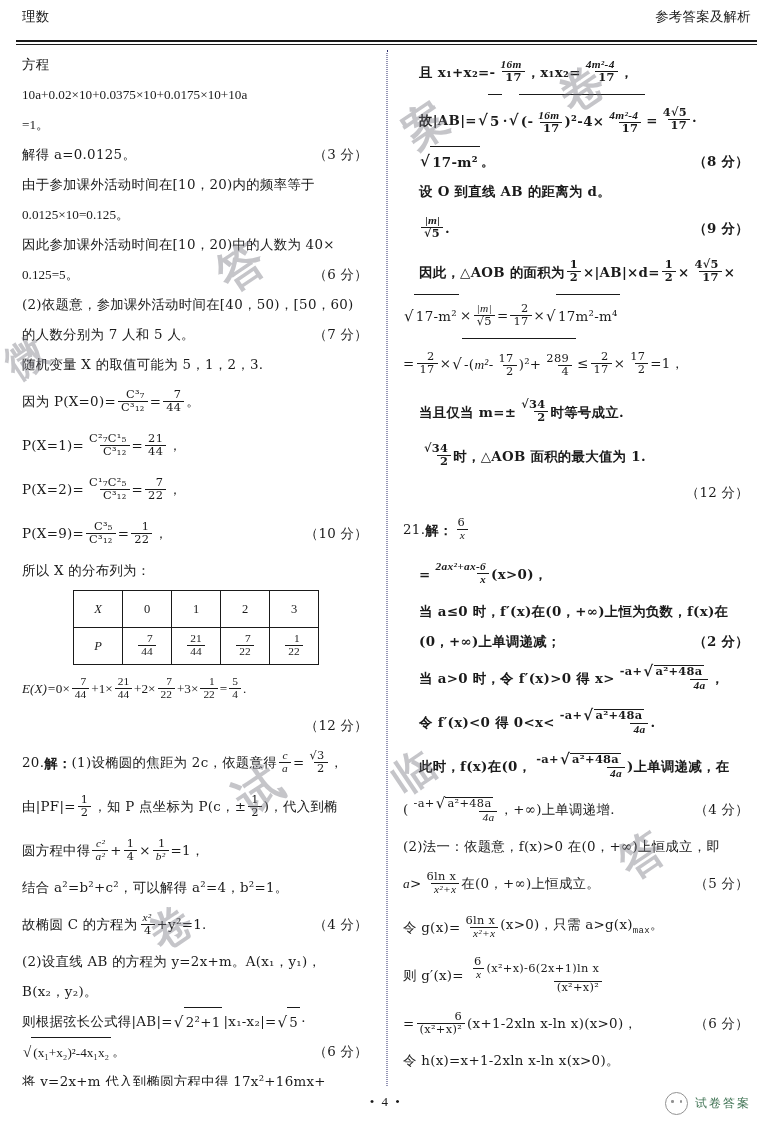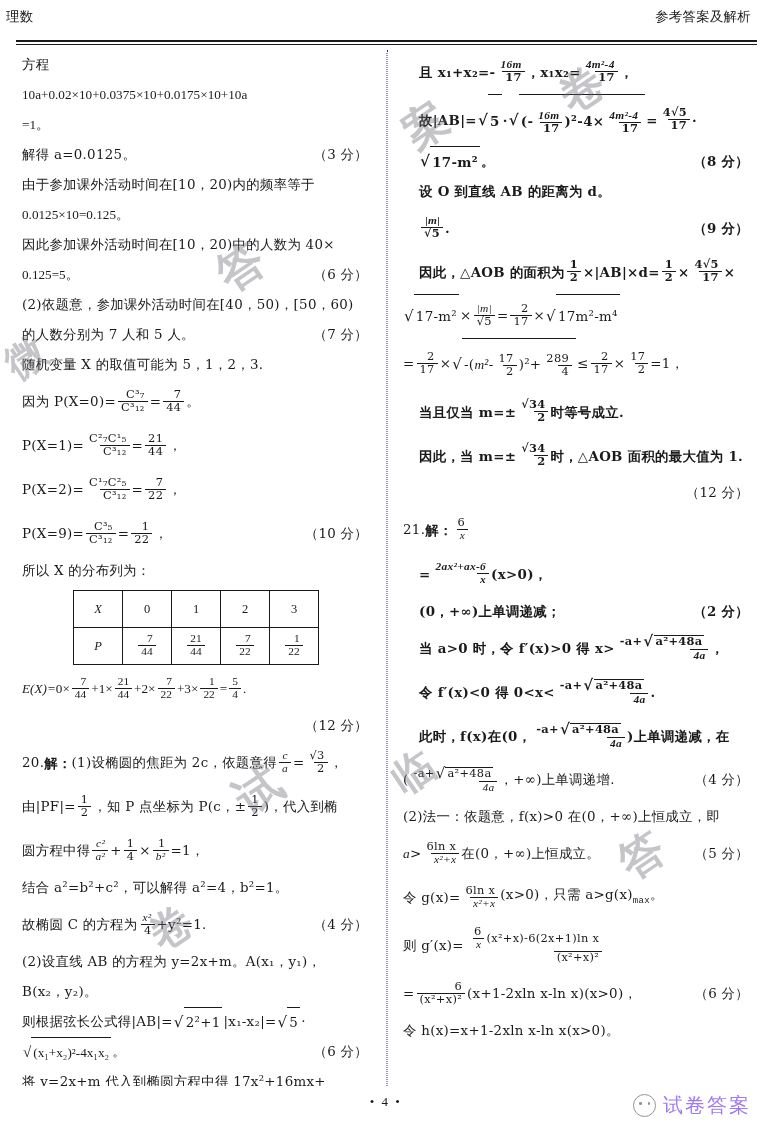--- a/index.html
+++ b/index.html
@@ -4,21 +4,21 @@
 <style>
   html,body{margin:0;padding:0;background:#ffffff;}
   body{
     width:773px;height:1130px;position:relative;overflow:hidden;
     font-family:"Liberation Serif","DejaVu Serif",serif;
     color:#1a1a1a;
   }
   .page{position:absolute;inset:0;}
 
   
-  .header{position:absolute;left:4px;right:20px;top:8px;height:34px;}
+  .header{position:absolute;left:20px;right:20px;top:8px;height:34px;}
   .hdr-left{position:absolute;left:2px;top:0;font-size:17px;letter-spacing:1px;}
   .hdr-right{position:absolute;right:2px;top:0;font-size:17px;letter-spacing:1px;}
   .rule-wrap{position:absolute;left:16px;right:16px;top:40px;}
   .rule-thick{height:2px;background:#1a1a1a;}
   .rule-thin{height:1px;background:#1a1a1a;margin-top:2px;}
 
   
   .cols{position:absolute;left:16px;right:16px;top:50px;bottom:44px;}
   .col{position:absolute;top:0;bottom:0;width:348px;overflow:hidden;}
   .col-left{left:6px;}
@@ -74,22 +74,22 @@
   .logo-mark{
     width:21px;height:21px;border-radius:50%;
     border:1.5px solid #7a7a7a;position:relative;
   }
   .logo-mark::before,.logo-mark::after{
     content:"";position:absolute;top:7px;width:2.5px;height:2.5px;
     border-radius:50%;background:#7a7a7a;
   }
   .logo-mark::before{left:5px;}
   .logo-mark::after{right:5px;}
-  .logo-txt{font-family:Liberation Sans, sans-serif;font-size:20px;
-    color:#8b5cf6;letter-spacing:2px;}
+  .logo-txt{font-family:Liberation Sans, sans-serif;font-size:12px;
+    color:#14532d;letter-spacing:2px;}
 
   
   .wm{
     position:absolute;color:rgba(110,110,120,.40);
     font-family:"DejaVu Serif",serif;font-weight:bold;
     pointer-events:none;user-select:none;white-space:nowrap;
   }
   .wm1{left:218px;top:236px;font-size:46px;transform:rotate(-34deg);}
   .wm2{left:6px;top:330px;font-size:40px;transform:rotate(-34deg);}
   .wm3{left:236px;top:760px;font-size:46px;transform:rotate(-34deg);}
@@ -503,21 +503,20 @@
       <div class="ln tall cn pad">
         <span>当且仅当 m=±</span>
         <span class="frac">
           <span class="nu">√34</span>
           <span class="de">2</span>
         </span>
         <span>时等号成立.</span>
       </div>
 
       <div class="ln tall cn pad">
-        <span>因此，当 m=±</span>
         <span class="frac">
           <span class="nu">√34</span>
           <span class="de">2</span>
         </span>
         <span>时，△AOB 面积的最大值为 1.</span>
       </div>
 
       <div class="ln">
         <span class="mark cn">（12 分）</span>
       </div>
@@ -533,20 +532,21 @@
 
       <div class="ln tall cn pad">
         <span>=</span>
         <span class="frac">
           <span class="nu it">2ax²+ax-6</span>
           <span class="de it">x</span>
         </span>
         <span>(x&gt;0)，</span>
       </div>
 
+      <div class="ln cn pad">当 a≤0 时，f′(x)在(0，+∞)上恒为负数，f(x)在</div>
       <div class="ln cn pad">
         <span>(0，+∞)上单调递减；</span>
         <span class="mark">（2 分）</span>
       </div>
 
       <div class="ln tall cn pad">
         <span>当 a&gt;0 时，令 f′(x)&gt;0 得 x&gt;</span>
         <span class="frac">
           <span class="nu">-a+<span class="sq">
                 <span class="rad">√</span>

